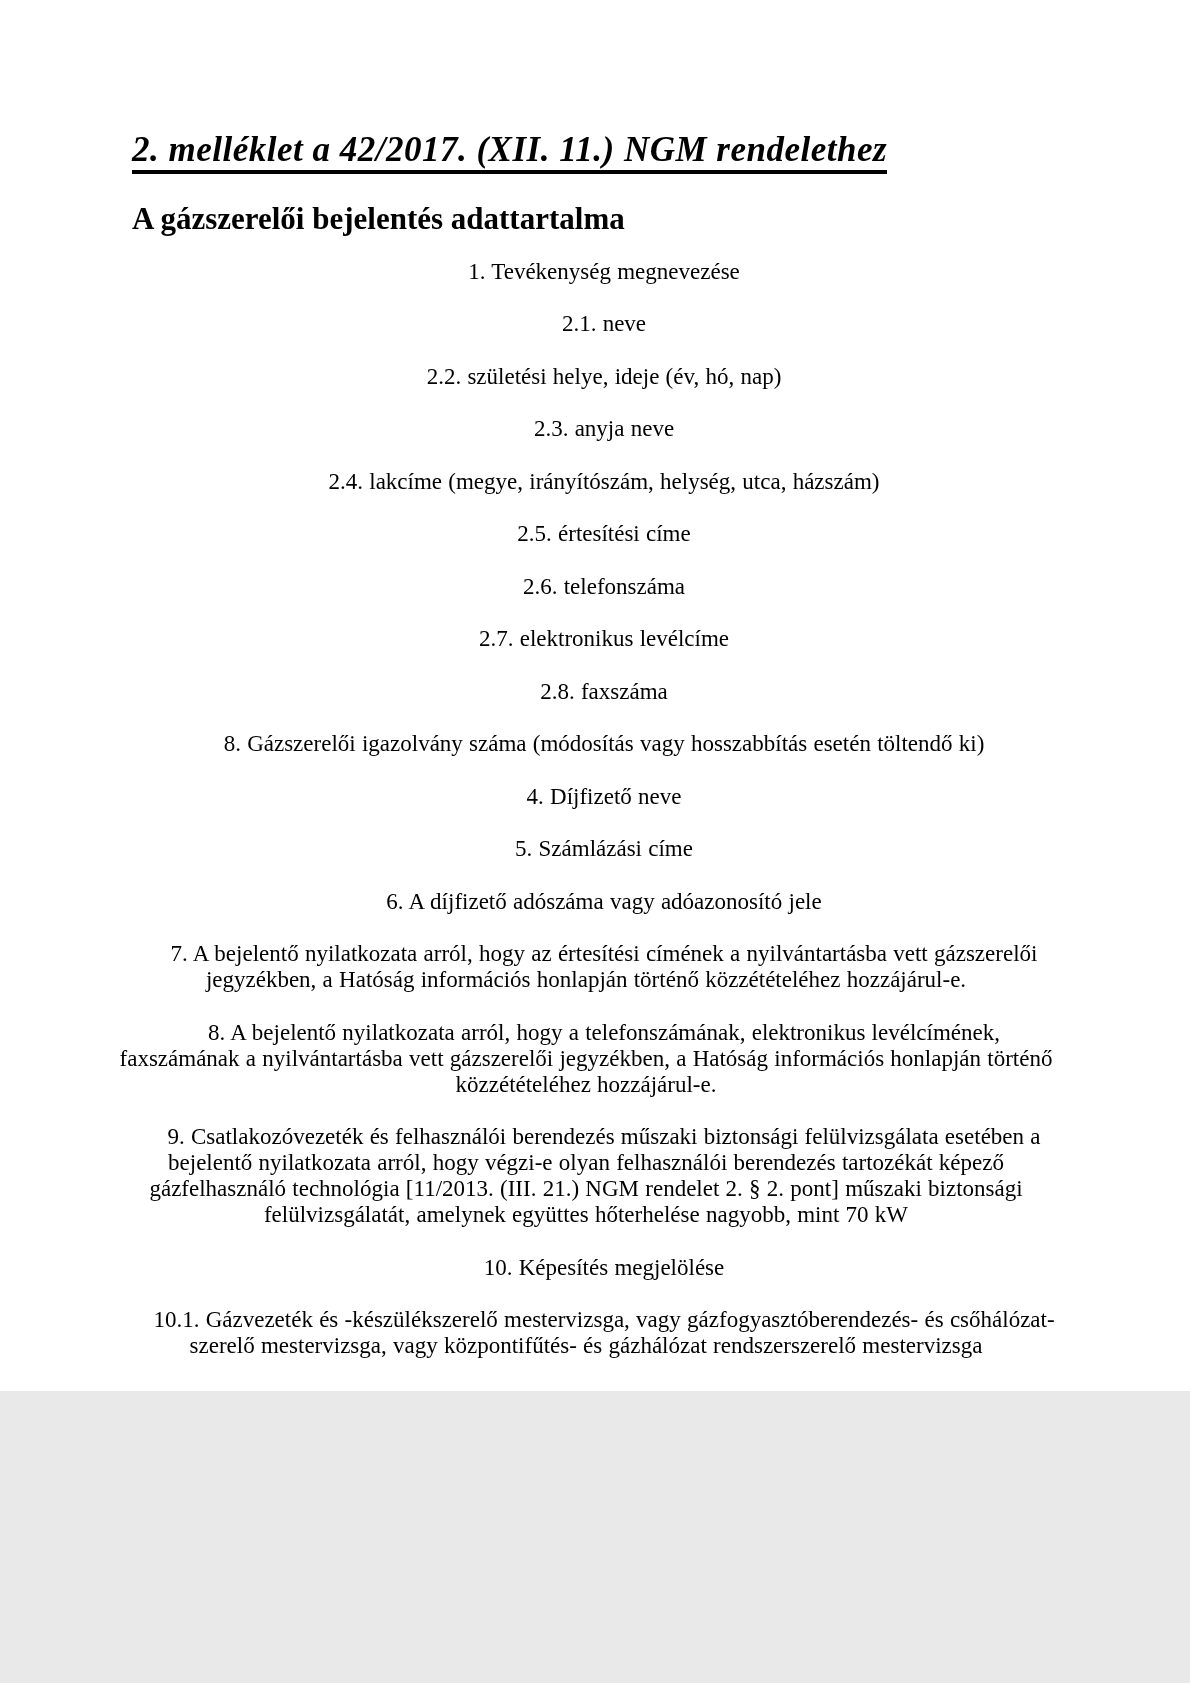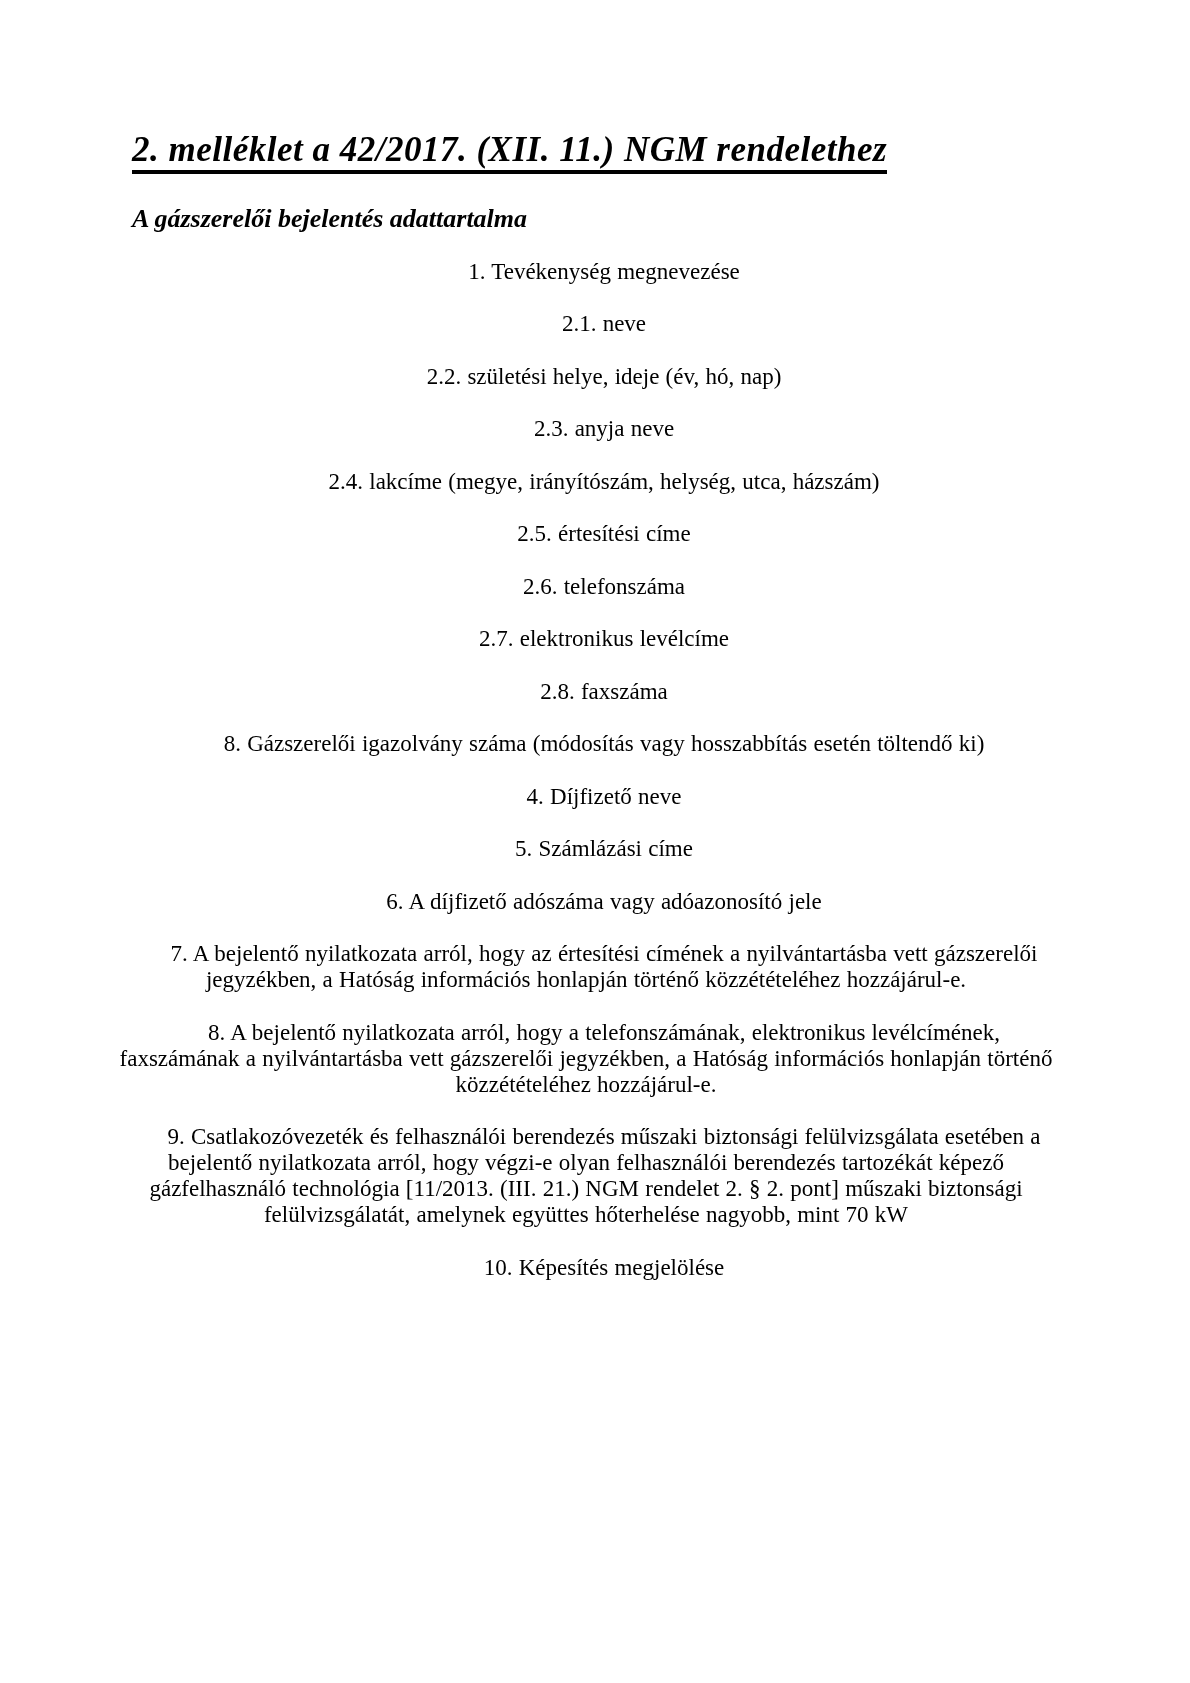--- a/index.html
+++ b/index.html
@@ -3,21 +3,21 @@
 <meta charset="utf-8">
 <style>
   html, body {
     margin: 0;
     padding: 0;
     background: #e9e9e9;
   }
   .page {
     position: relative;
     width: 1190px;
-    height: 1683px;
+    height: 1391px;
     margin: 0 auto;
     background: #ffffff;
     color: #000000;
     font-family: "Liberation Serif", "DejaVu Serif", serif;
     box-sizing: border-box;
     padding: 128px 129px 0 111px;
     overflow: hidden;
   }
   .doc-title {
     margin: 0 0 0 21px;
@@ -26,24 +26,23 @@
     font-weight: bold;
     font-style: italic;
     letter-spacing: 0.5px;
   }
   .doc-title .underlined {
     border-bottom: 4px solid #000000;
     padding-bottom: 1px;
   }
   .doc-subtitle {
     margin: 33px 0 8px 21px;
-    font-size: 26px;
+    font-size: 31px;
     line-height: 27px;
     font-weight: bold;
-    font-style: italic;
   }
   .paragraphs {
     margin-top: 3.5px;
   }
   .paragraphs p {
     margin: 26.5px 0 0 0;
     font-size: 23px;
     line-height: 26px;
     text-indent: 36px;
     max-width: 950px;
@@ -72,14 +71,15 @@
     <p>2.7. elektronikus levélcíme</p>
     <p>2.8. faxszáma</p>
     <p>8. Gázszerelői igazolvány száma (módosítás vagy hosszabbítás esetén töltendő ki)</p>
     <p>4. Díjfizető neve</p>
     <p>5. Számlázási címe</p>
     <p>6. A díjfizető adószáma vagy adóazonosító jele</p>
     <p>7. A bejelentő nyilatkozata arról, hogy az értesítési címének a nyilvántartásba vett gázszerelői jegyzékben, a Hatóság információs honlapján történő közzétételéhez hozzájárul-e.</p>
     <p>8. A bejelentő nyilatkozata arról, hogy a telefonszámának, elektronikus levélcímének, faxszámának a nyilvántartásba vett gázszerelői jegyzékben, a Hatóság információs honlapján történő közzétételéhez hozzájárul-e.</p>
     <p>9. Csatlakozóvezeték és felhasználói berendezés műszaki biztonsági felülvizsgálata esetében a bejelentő nyilatkozata arról, hogy végzi-e olyan felhasználói berendezés tartozékát képező gázfelhasználó technológia [11/2013. (III. 21.) NGM rendelet 2. § 2. pont] műszaki biztonsági felülvizsgálatát, amelynek együttes hőterhelése nagyobb, mint 70 kW</p>
     <p>10. Képesítés megjelölése</p>
+    <p>10.1. Gázvezeték és -készülékszerelő mestervizsga, vagy gázfogyasztóberendezés- és csőhálózat-szerelő mestervizsga, vagy központifűtés- és gázhálózat rendszerszerelő mestervizsga</p>
   </div>
 </div>
 
 </body></html>

